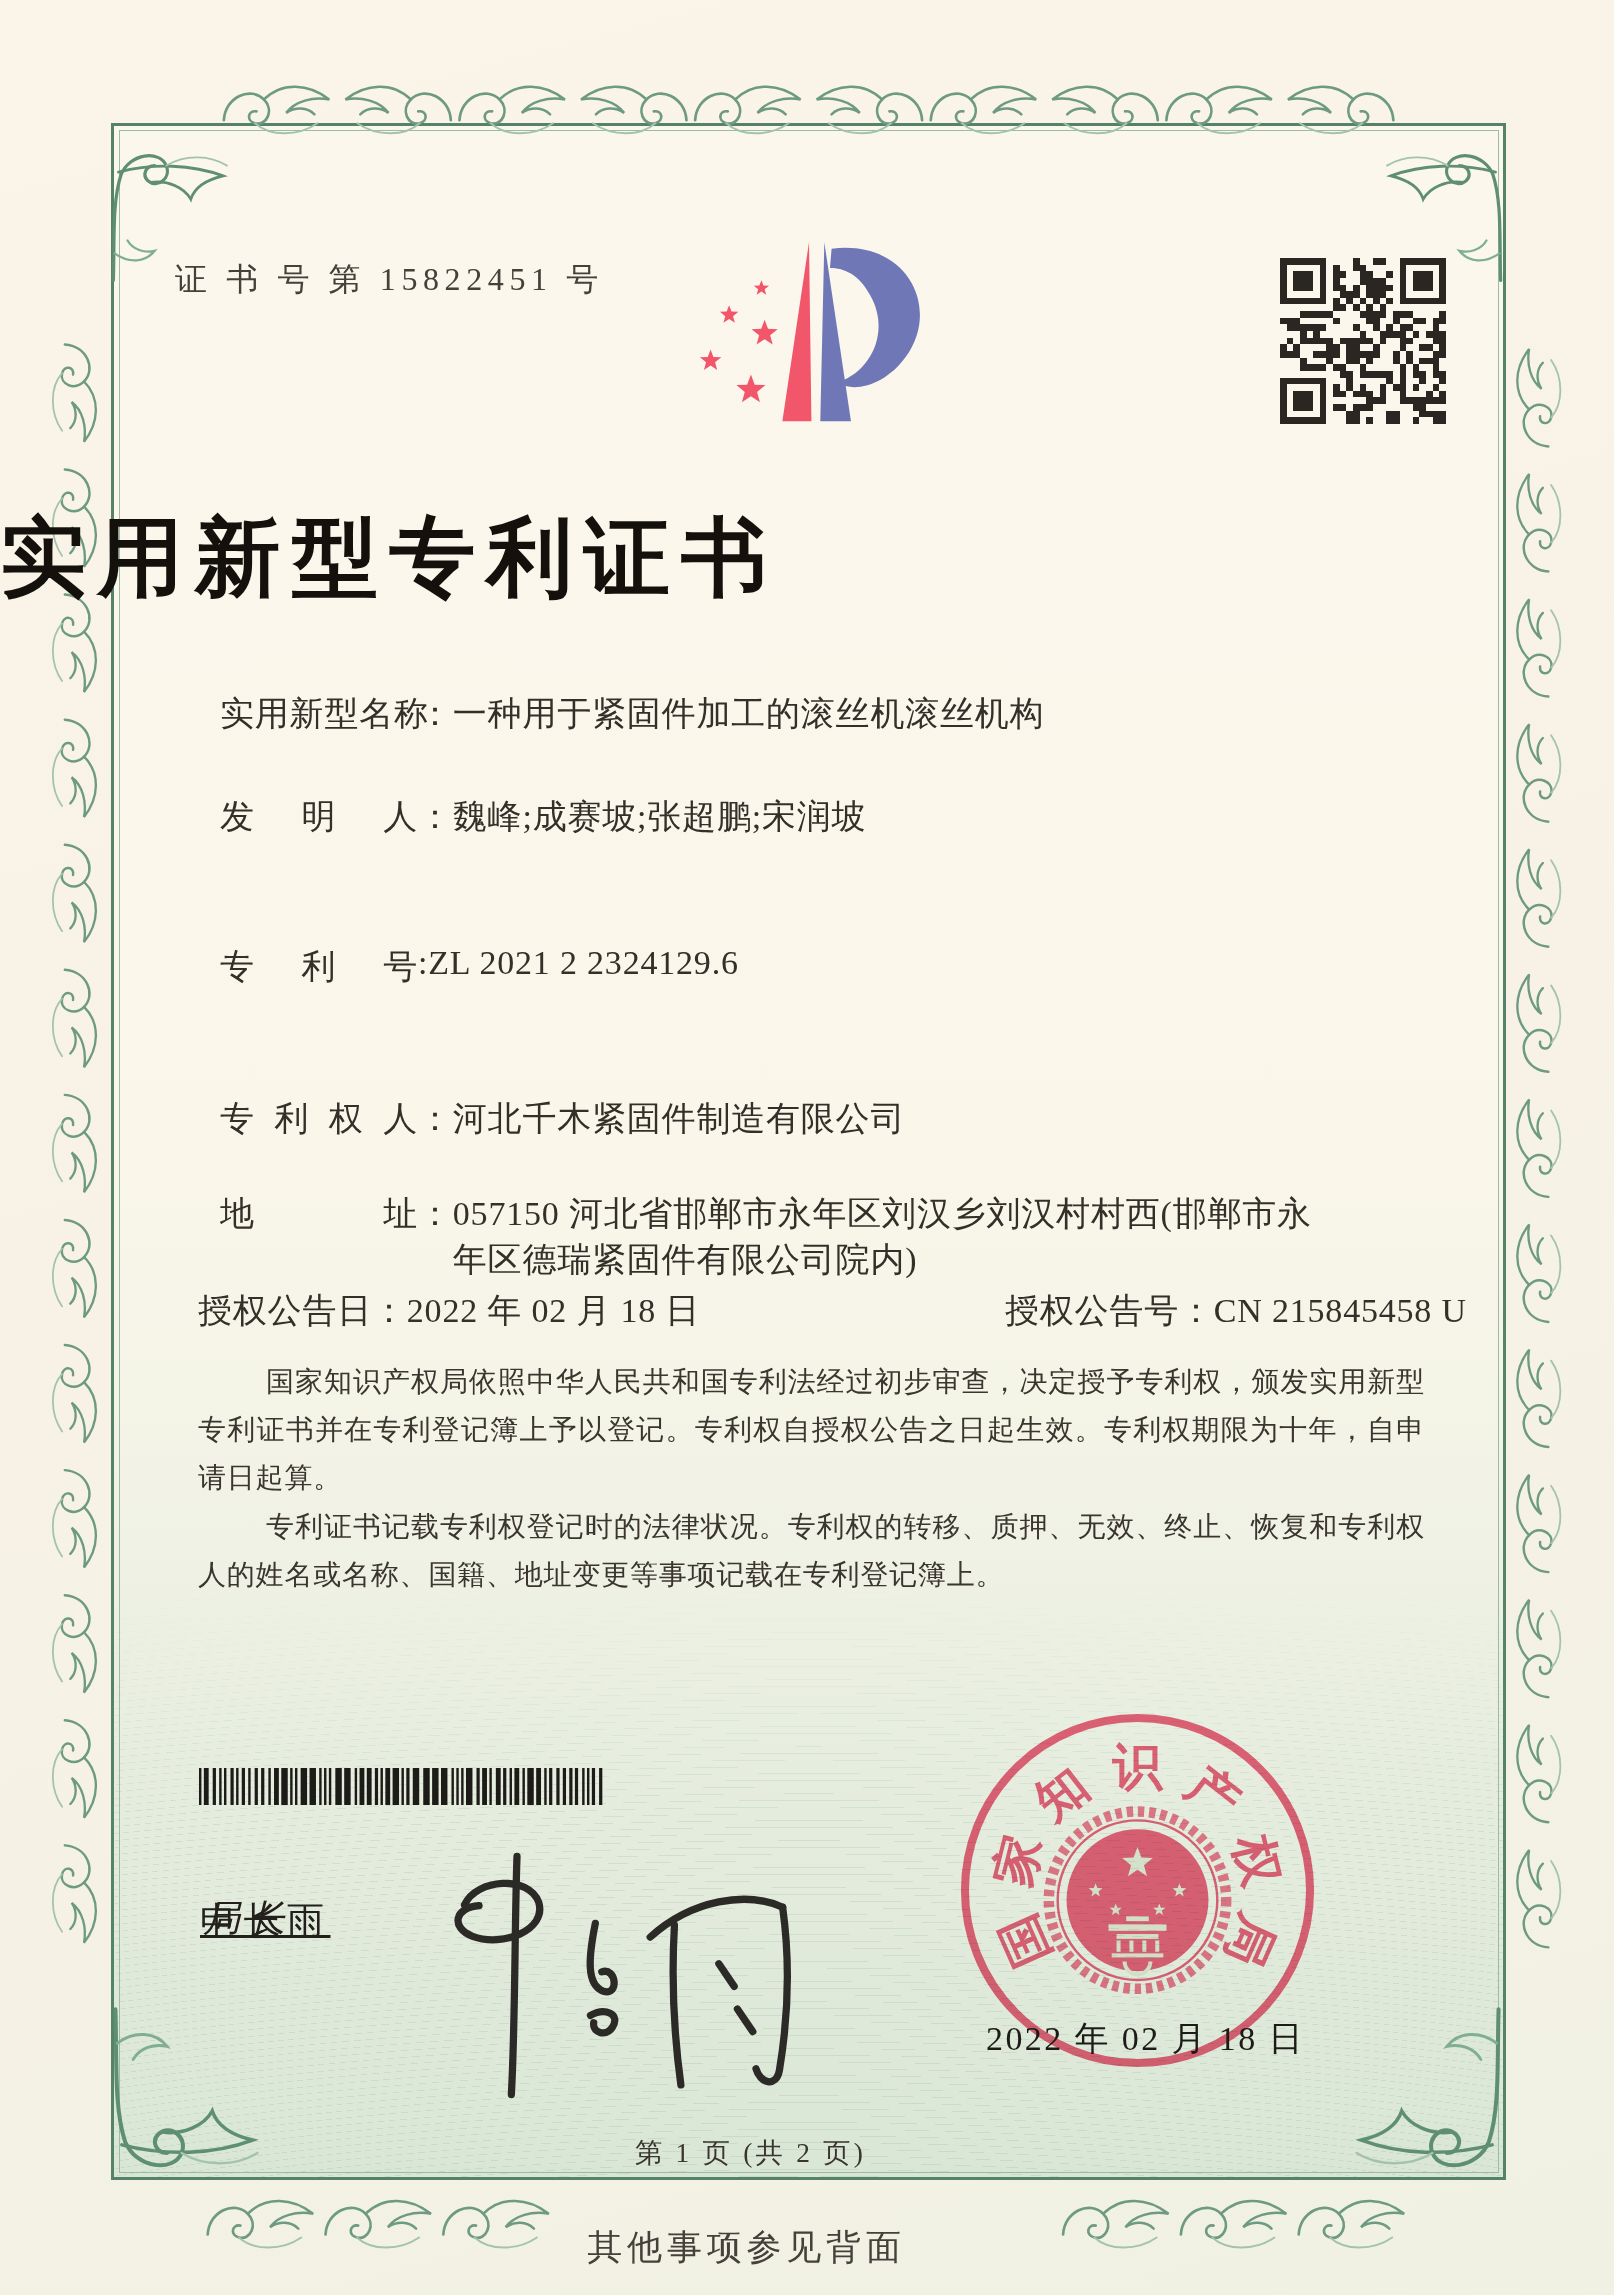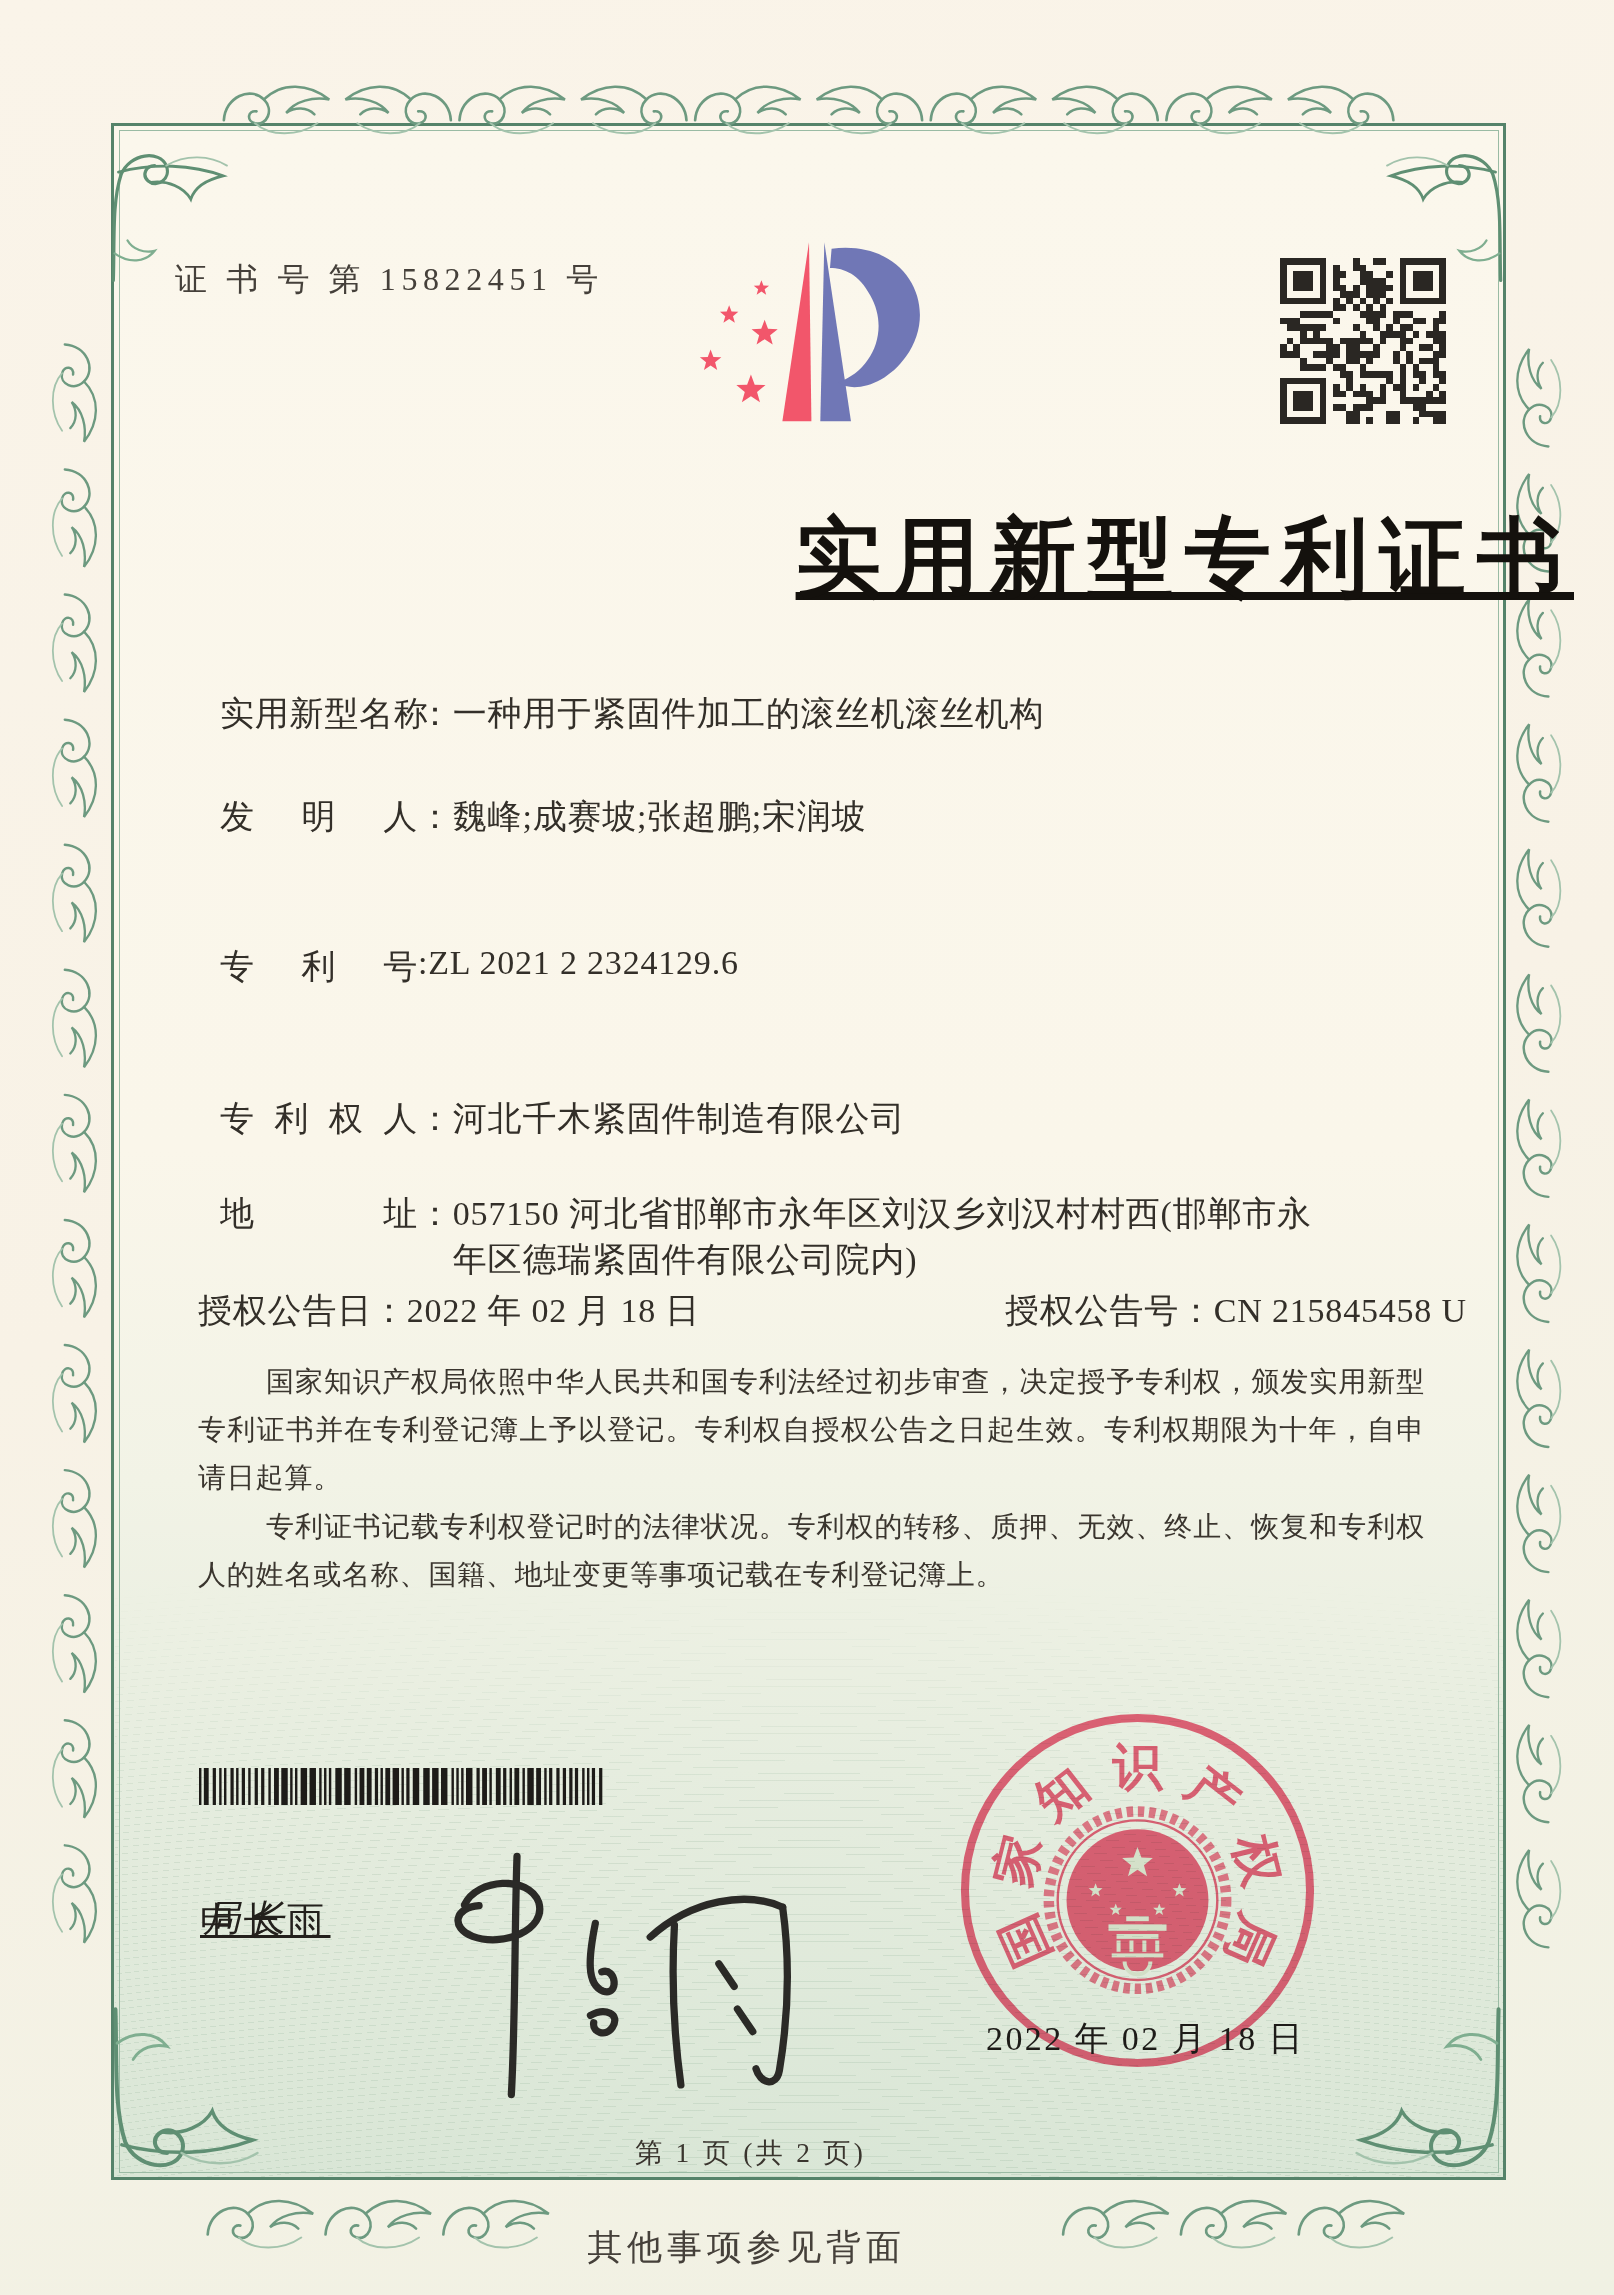--- a/index.html
+++ b/index.html
@@ -18,22 +18,22 @@
       rgba(100,145,115,0.14) 0 1.6px, rgba(0,0,0,0) 1.6px 19.4px);
     -webkit-mask-image:linear-gradient(180deg,transparent 0%,#000 40%);
     mask-image:linear-gradient(180deg,transparent 0%,#000 40%);
   }
   .f1{position:absolute;left:111px;top:123px;right:108px;bottom:115px;border:3.2px solid #55836a;}
   .f2{position:absolute;left:119px;top:130px;right:115px;bottom:122px;border:1.6px solid #9abba4;}
   .orn{position:absolute;left:0;top:0;width:1614px;height:2295px;pointer-events:none;}
   .cert-no{position:absolute;left:175px;top:258px;font-size:32px;letter-spacing:5.6px;color:#45403a;text-align:right;}
   .logo{position:absolute;left:688px;top:234px;width:242px;height:198px;}
   .qr{position:absolute;left:1280px;top:258px;width:166px;height:166px;}
-  .title{position:absolute;left:0;top:500px;width:1574px;text-align:right;
-    font-size:86px;font-weight:bold;letter-spacing:11.3px;color:#14110d;text-decoration:underline;}
+  .title{position:absolute;left:0;top:500px;width:1574px;text-align:left;
+    font-size:86px;font-weight:bold;letter-spacing:11.3px;color:#14110d;}
   .row{position:absolute;left:198px;font-size:34px;letter-spacing:0.8px;white-space:nowrap;}
   .row .lab{display:inline-block;width:198px;text-align:justify;text-align-last:justify;vertical-align:top;margin-left:22px;}
   .row .col{display:inline-block;vertical-align:top;}
   .row .val{display:inline-block;vertical-align:top;}
   .addr-val{display:inline-block;vertical-align:top;white-space:normal;width:1033px;line-height:46px;}
   .grant-right{position:absolute;left:807px;top:0;}
   .para{position:absolute;left:198px;width:1227px;font-size:28px;line-height:48px;
     letter-spacing:0.8px;text-align:justify;text-indent:68px;color:#3a352e;}
   .barcode{position:absolute;left:199px;top:1768px;width:413px;height:37px;}
   .officer-title{position:absolute;left:203px;top:1894px;font-size:37px;letter-spacing:8px;color:#23201c;

